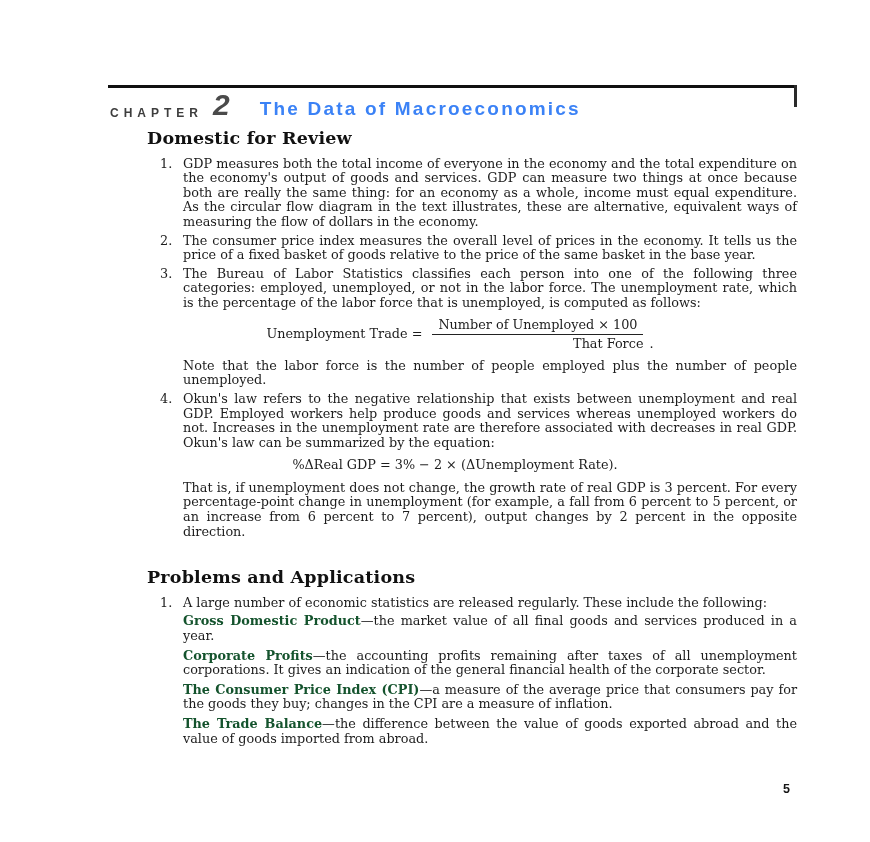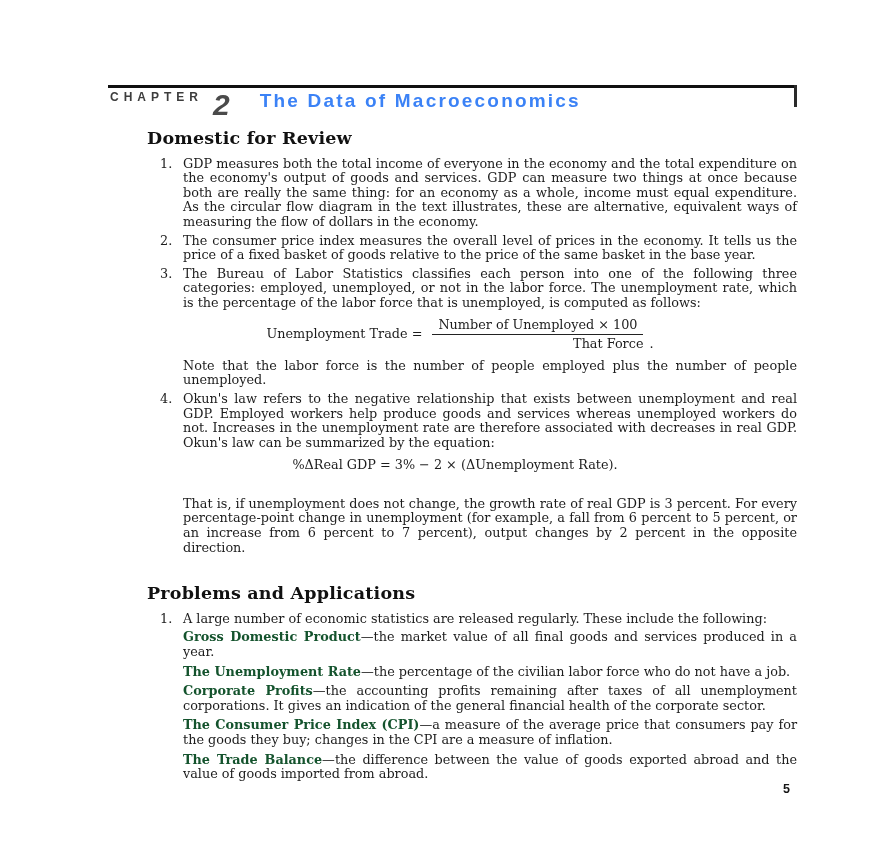--- a/index.html
+++ b/index.html
@@ -16,21 +16,21 @@
   .header-rule {
     position:absolute; left:108px; top:85px;
     width:689px; height:3px; background:#101010;
   }
   .header-rule-corner {
     position:absolute; left:794px; top:85px;
     width:3px; height:22px; background:#2a2a2a;
   }
   .chapter-line {
     position:absolute; left:110px; top:90px; width:687px;
-    display:flex; align-items:flex-start;
+    display:flex; align-items:flex-end;
     font-family:"Liberation Sans", sans-serif;
     white-space:nowrap;
   }
   .chapter-label {
     font-size:12px; font-weight:bold; letter-spacing:5px;
     color:#3d3d3d;
   }
   .chapter-number {
     font-size:30px; font-weight:bold; font-style:italic;
     color:#4a4a4a; margin-left:10px; margin-right:30px;
@@ -66,21 +66,21 @@
   .eq-lhs { margin-right:10px; }
   .fraction { display:inline-block; text-align:right; vertical-align:middle; }
   .fraction .numer {
     display:block; padding:0 6px 2px 6px;
     border-bottom:1.4px solid #222;
   }
   .fraction .denom { display:block; padding-top:2px; }
   .eq-suffix { margin-left:6px; align-self:flex-end; }
 
   .eq-inline {
-    text-align:center; margin:8px 70px 24px 0; padding-left:73px;
+    text-align:center; margin:8px 70px 8px 0; padding-left:73px;
   }
 
   .page-number {
     position:absolute; left:783px; top:782px;
     font-weight:bold; font-size:12.5px; color:#161616;
     font-family:"Liberation Sans", sans-serif;
   }
 </style>
 </head>
 <body>
@@ -139,23 +139,20 @@
 
     <p class="qitem">
       <span class="qnum">1.</span>
       <span>A large number of economic statistics are released regularly. These include the following:</span>
     </p>
 
     <p class="def-para">
       <span class="def-term">Gross Domestic Product</span><span>—the market value of all final goods and services produced in a year.</span>
     </p>
 
-    <p class="def-para">
-      <span class="def-term">The Unemployment Rate</span><span>—the percentage of the civilian labor force who do not have a job.</span>
-    </p>
 
     <p class="def-para">
       <span class="def-term">Corporate Profits</span><span>—the accounting profits remaining after taxes of all unemployment corporations. It gives an indication of the general financial health of the corporate sector.</span>
     </p>
 
     <p class="def-para">
       <span class="def-term">The Consumer Price Index (CPI)</span><span>—a measure of the average price that consumers pay for the goods they buy; changes in the CPI are a measure of inflation.</span>
     </p>
 
     <p class="def-para">

